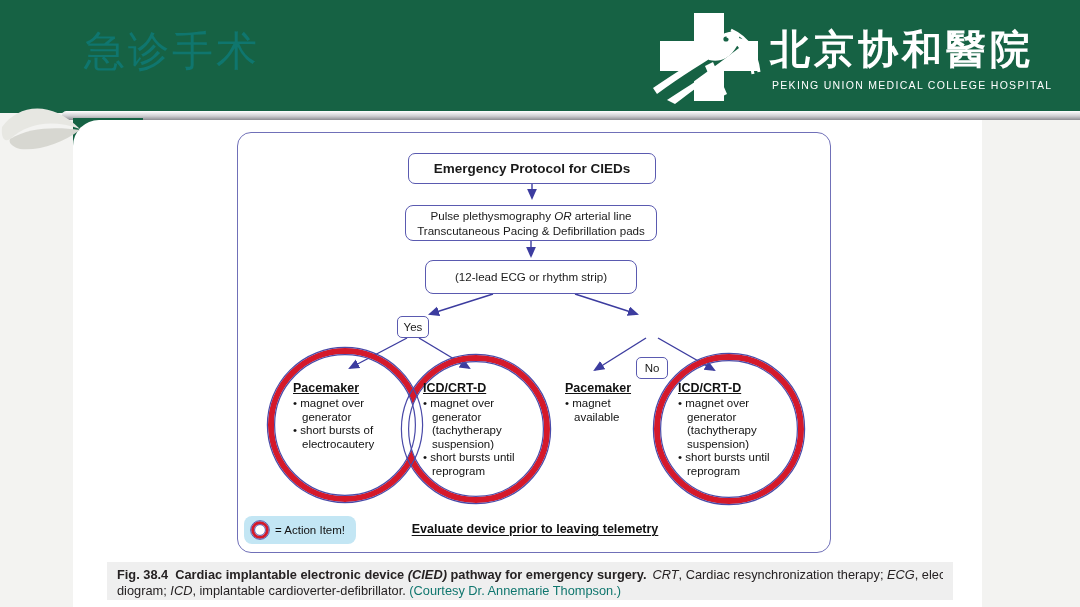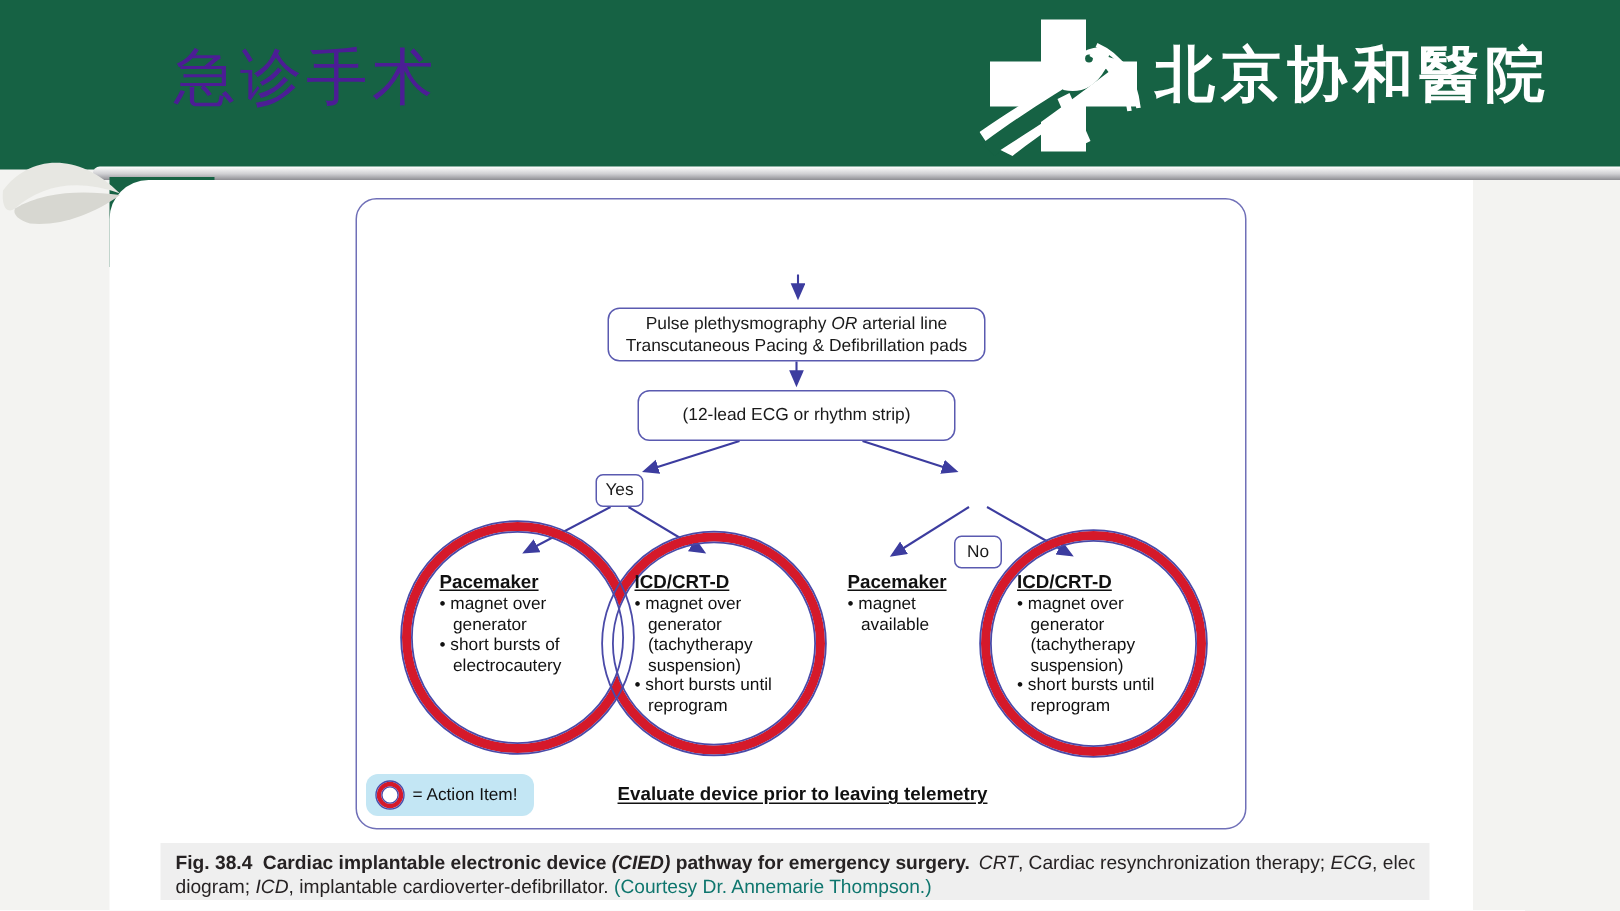--- a/index.html
+++ b/index.html
@@ -2,21 +2,21 @@
 <html><head>
 <meta charset="utf-8">
 <style>
   html,body{margin:0;padding:0;}
   .slide{position:relative;width:1080px;height:607px;background:#f3f3f1;overflow:hidden;
          font-family:"Liberation Sans",sans-serif;-webkit-font-smoothing:antialiased;}
 
   
   .header{position:absolute;left:0;top:0;width:1080px;height:113px;background:#166244;}
   .slide-title{position:absolute;left:84px;top:24px;font-size:41px;letter-spacing:3px;
-               color:#4c1d95;font-weight:400;margin-left:32px;}
+               color:#0f766e;font-weight:400;}
   .logo-zh{position:absolute;left:770px;top:22px;font-size:40px;letter-spacing:4px;color:#ffffff;
            font-family:"DejaVu Serif",serif;font-weight:700;white-space:nowrap;}
   .logo-en{position:absolute;left:772px;top:79px;font-size:10.5px;letter-spacing:1.3px;color:#ffffff;
            font-weight:400;white-space:nowrap;}
   .logo-mark{position:absolute;left:653px;top:10px;}
 
   .gradient-bar{position:absolute;left:62px;top:111px;width:1018px;height:9px;
                 background:linear-gradient(to bottom,#ffffff 0%,#cfcfd2 55%,#8e8e93 100%);
                 border-radius:5px 0 0 5px;}
   .corner-green{position:absolute;left:73px;top:118px;width:70px;height:60px;background:#166244;}
@@ -79,20 +79,21 @@
     <path fill="#166244" d="M2 86 C30 64 56 46 80 30 L86 38 C60 58 34 76 10 94 z"></path>
     <path fill="#ffffff" d="M0 78 C26 60 50 46 72 33 L74 38 C52 52 28 66 4 84 z"></path>
     <path fill="#ffffff" d="M14 90 C36 76 54 64 72 52 L74 57 C56 69 40 80 22 94 z"></path>
     <path fill="#ffffff" d="M52 44 C58 32 66 24 76 22 C84 20 88 24 86 28 L96 31 L84 36 C76 50 66 52 56 50 z"></path>
     <circle cx="73" cy="29" r="2.6" fill="#166244"></circle>
     <path fill="none" stroke="#ffffff" stroke-width="3" d="M78 20 C96 28 104 44 106 62"></path>
     <path fill="none" stroke="#ffffff" stroke-width="3" d="M74 26 C90 34 98 48 100 64"></path>
     <path fill="#ffffff" d="M60 52 L74 84 L66 88 L52 56 z"></path>
   </svg>
   <div class="logo-zh">北京协和醫院</div>
+  <div class="logo-en">PEKING UNION MEDICAL COLLEGE HOSPITAL</div>
 
   <div class="gradient-bar"></div>
   <div class="corner-green"></div>
   <div class="panel"></div>
 
   <svg class="leaf" width="84" height="56" viewBox="0 0 84 56">
     <path fill="#e7e7e2" d="M2 30 C18 8 50 2 80 32 C52 22 28 26 10 42 C4 46 1 40 2 30 z"></path>
     <path fill="#d7d7d1" d="M10 42 C30 30 56 30 80 33 C62 46 40 54 20 52 C13 50 8 46 10 42 z"></path>
   </svg>
 
@@ -136,20 +137,23 @@
     <g fill="none" stroke="#4a4aa8" stroke-width="1.2">
       <circle cx="108" cy="293" r="70.4"></circle>
         <circle cx="108" cy="293" r="77.6"></circle>
       <circle cx="239" cy="297" r="67.4"></circle>
         <circle cx="239" cy="297" r="74.6"></circle>
       <circle cx="492" cy="297" r="68.4"></circle>
         <circle cx="492" cy="297" r="75.6"></circle>
     </g>
   </svg>
 
+  <div class="fbox box-protocol">
+    <div class="l">Emergency Protocol for CIEDs</div>
+  </div>
 
   <div class="fbox box-monitor">
     <div class="l"><span>Pulse plethysmography </span><span class="it">OR</span><span> arterial line</span></div>
     <div class="l">Transcutaneous Pacing &amp; Defibrillation pads</div>
   </div>
 
   <div class="fbox box-question">
     <div class="l">(12-lead ECG or rhythm strip)</div>
   </div>
 

